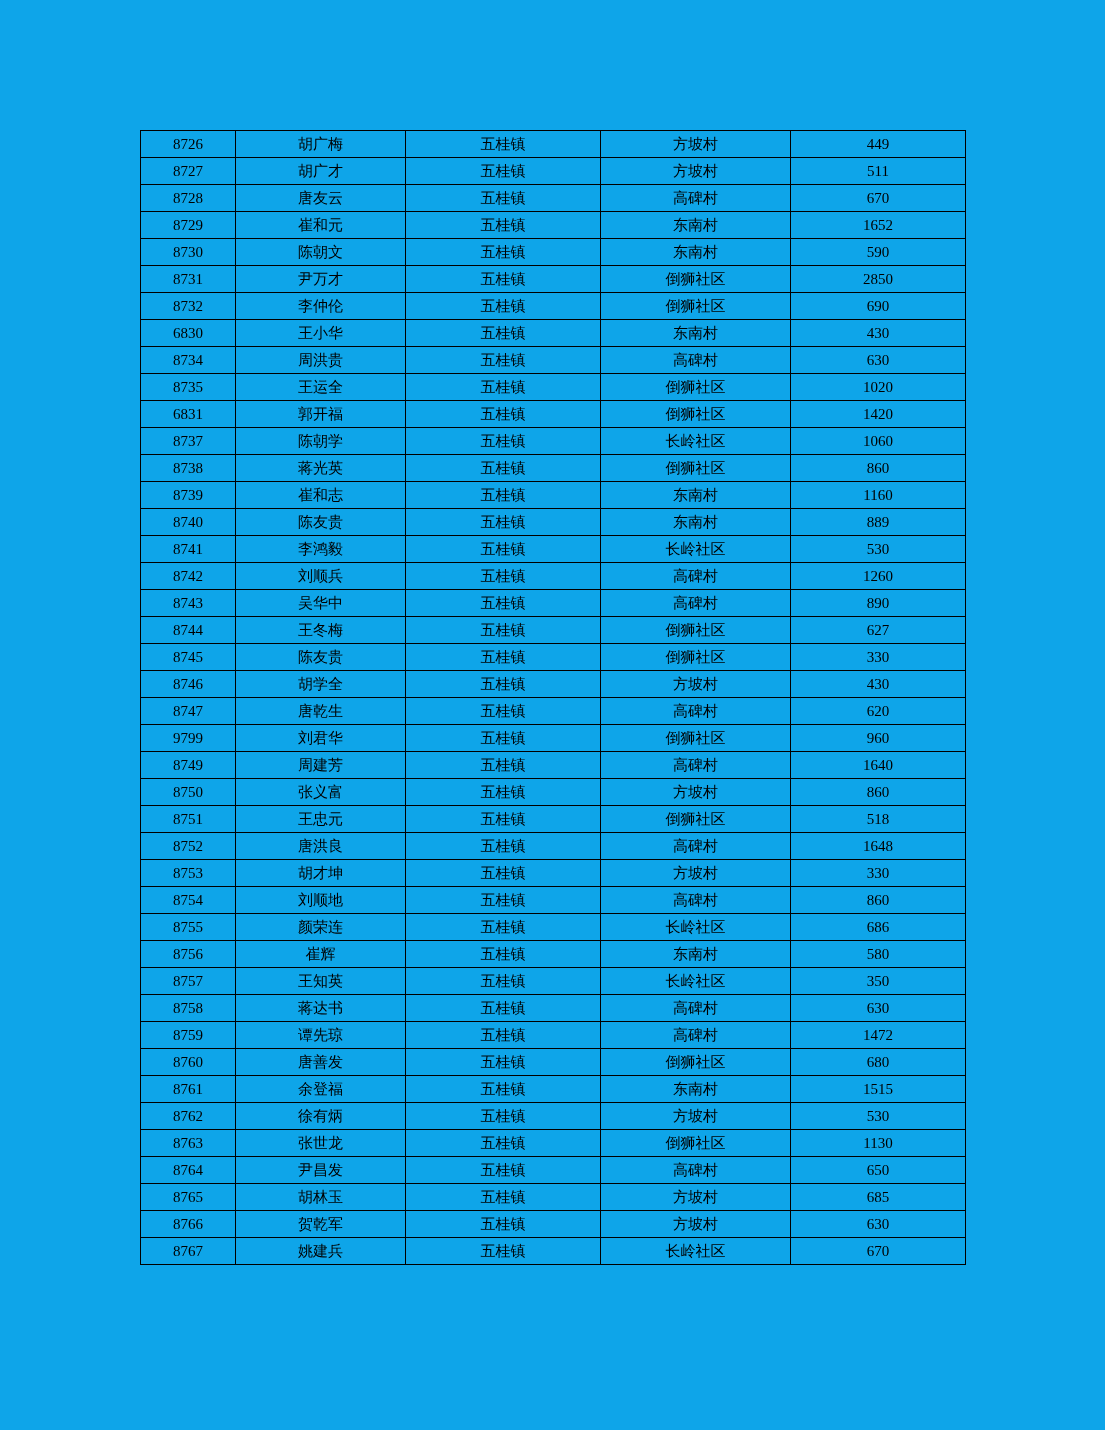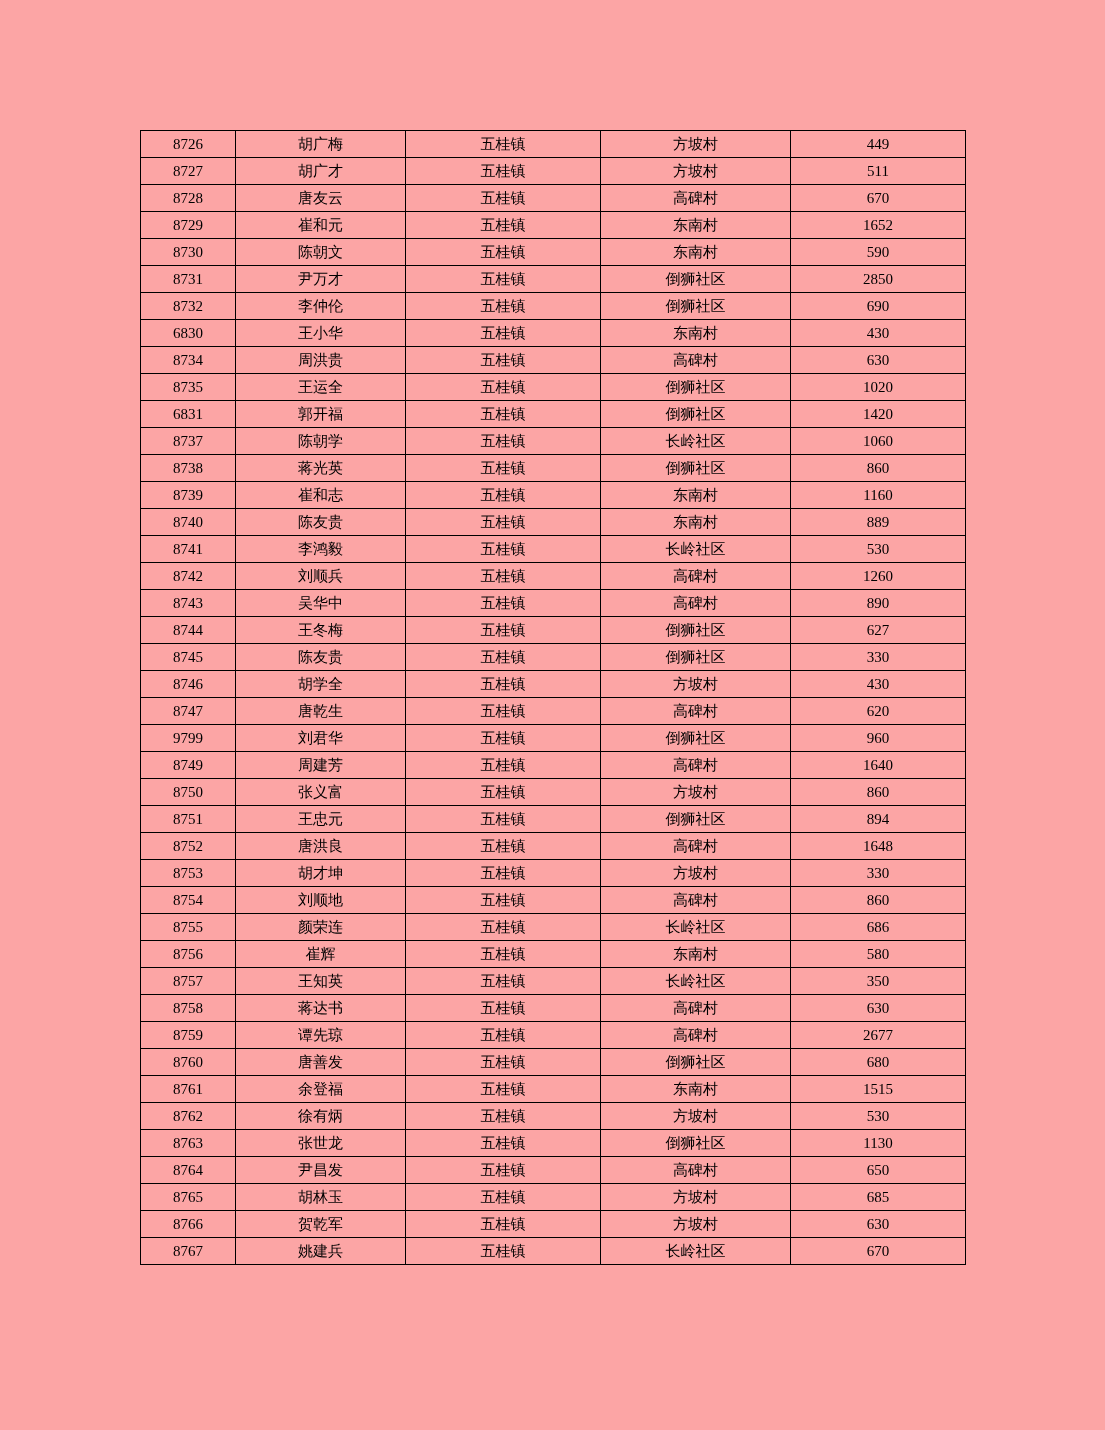--- a/index.html
+++ b/index.html
@@ -12,21 +12,21 @@
     height: 1430px;
     position: relative;
     font-family: "Liberation Serif", "DejaVu Serif", serif;
     color: #000000;
   }
   .page {
     position: absolute;
     top: 0; left: 0;
     width: 1105px;
     height: 1430px;
-    background: #fca5a5;
+    background: #0ea5e9;
   }
   table.data-table {
     position: absolute;
     left: 140px;
     top: 130px;
     width: 825px;
     border-collapse: collapse;
     table-layout: fixed;
   }
   table.data-table td {
@@ -232,21 +232,21 @@
           <td>张义富</td>
           <td>五桂镇</td>
           <td>方坡村</td>
           <td>860</td>
         </tr>
         <tr>
           <td>8751</td>
           <td>王忠元</td>
           <td>五桂镇</td>
           <td>倒狮社区</td>
-          <td>894</td>
+          <td>518</td>
         </tr>
         <tr>
           <td>8752</td>
           <td>唐洪良</td>
           <td>五桂镇</td>
           <td>高碑村</td>
           <td>1648</td>
         </tr>
         <tr>
           <td>8753</td>
@@ -288,21 +288,21 @@
           <td>蒋达书</td>
           <td>五桂镇</td>
           <td>高碑村</td>
           <td>630</td>
         </tr>
         <tr>
           <td>8759</td>
           <td>谭先琼</td>
           <td>五桂镇</td>
           <td>高碑村</td>
-          <td>2677</td>
+          <td>1472</td>
         </tr>
         <tr>
           <td>8760</td>
           <td>唐善发</td>
           <td>五桂镇</td>
           <td>倒狮社区</td>
           <td>680</td>
         </tr>
         <tr>
           <td>8761</td>

